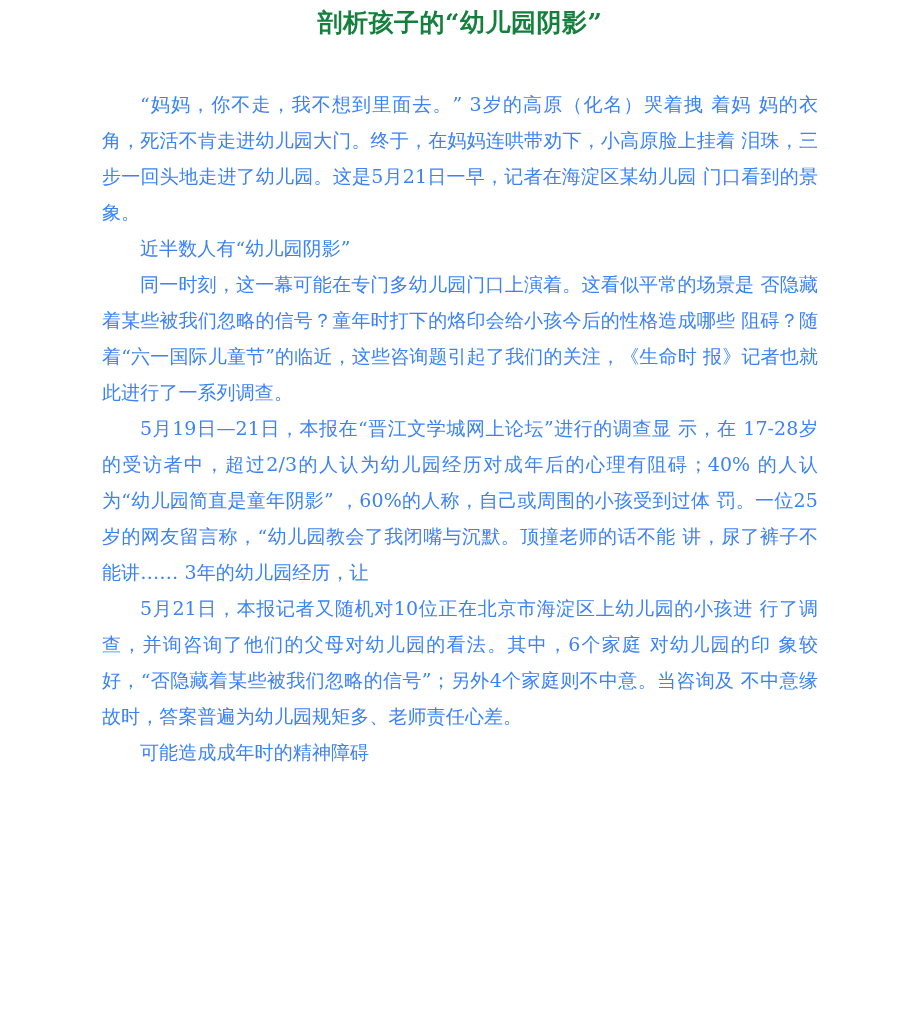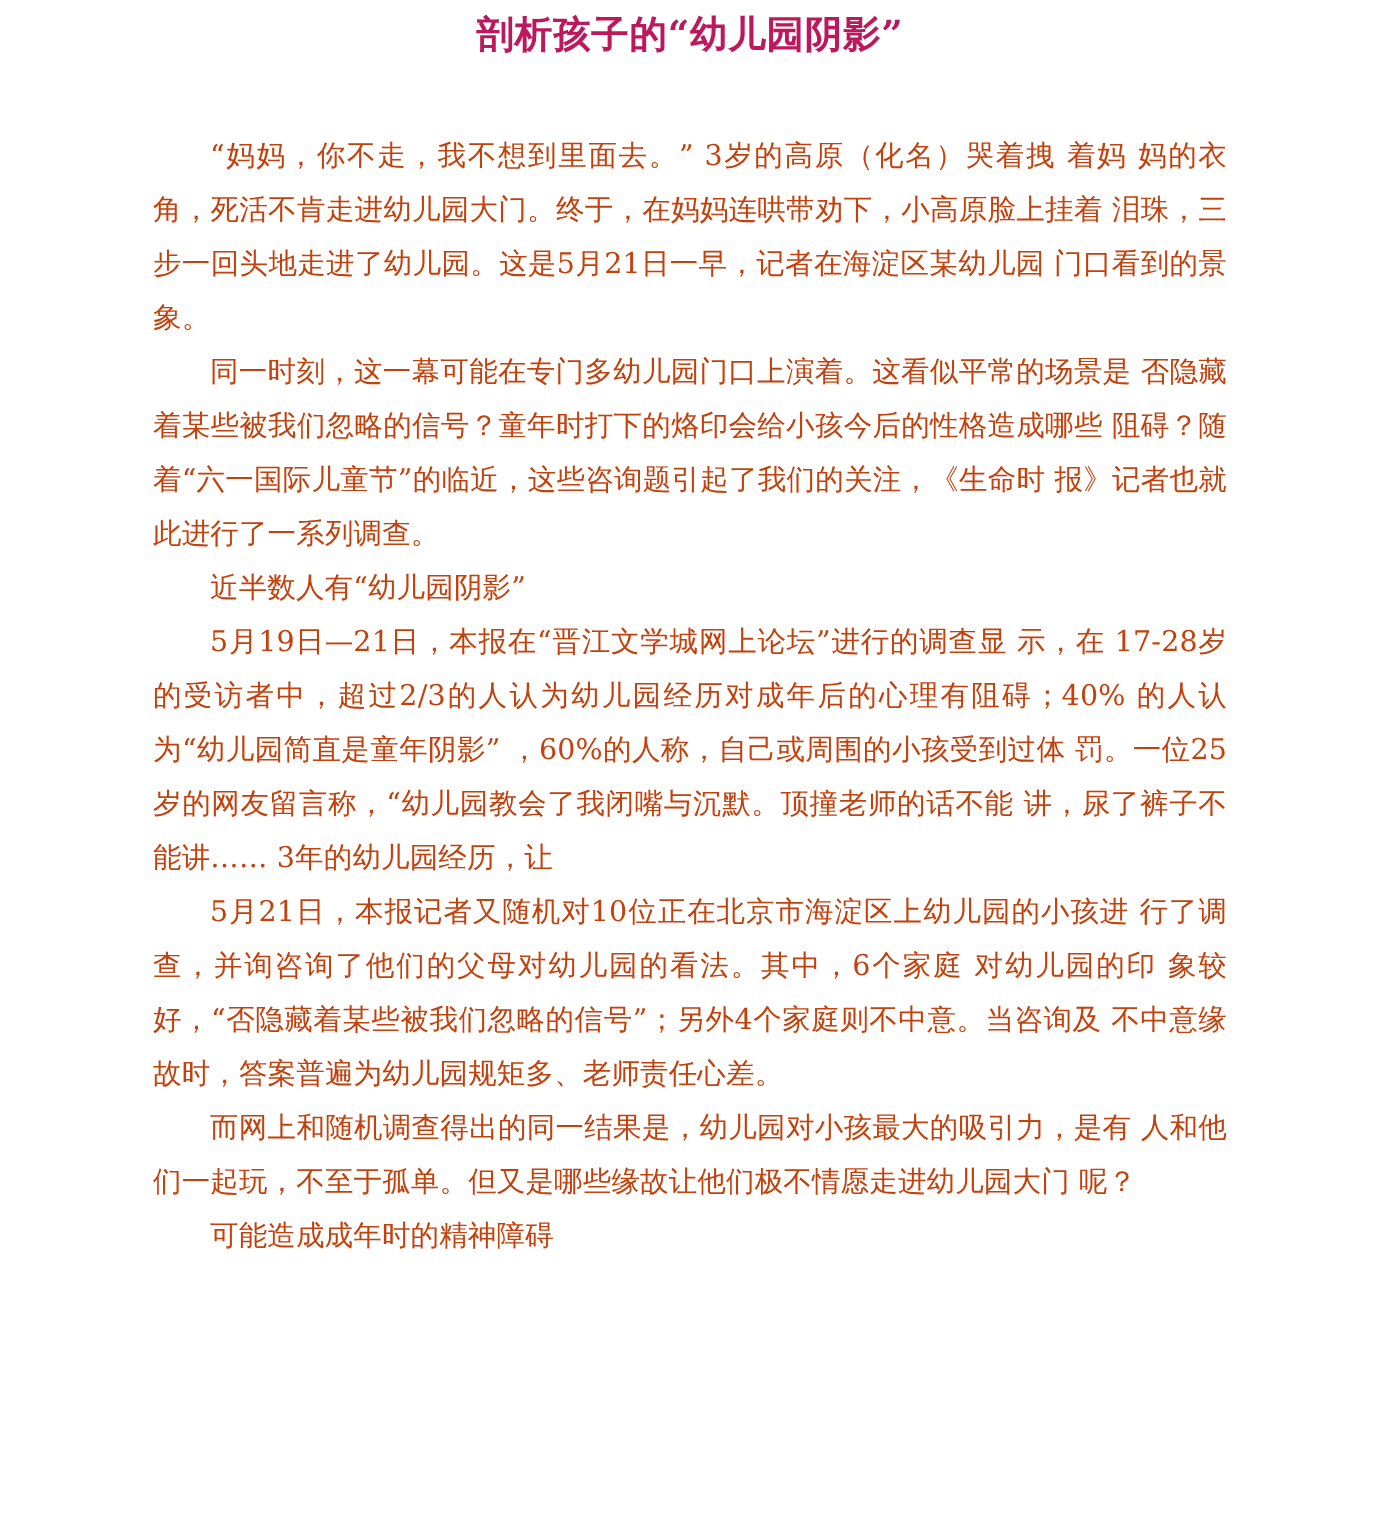--- a/index.html
+++ b/index.html
@@ -21,35 +21,35 @@
     box-sizing: border-box;
   }
   .doc-title {
     text-align: center;
     font-size: 25px;
     font-weight: 700;
     line-height: 34px;
     letter-spacing: 0.5px;
     margin: 6px 0 0 0;
     padding: 0 100px;
-    color: #be185d;
+    color: #15803d;
   }
   .body-block {
     margin: 0 auto;
     width: 716px;
     padding-top: 46px;
   }
   p.para {
     margin: 0;
     font-size: 19px;
     line-height: 36px;
     text-align: justify;
     text-justify: inter-ideograph;
     text-indent: 2em;
-    color: #c2410c;
+    color: #3b82f6;
     letter-spacing: 0.1px;
   }
   p.para.no-indent {
     text-indent: 0;
   }
   p.para.heading-line {
     text-indent: 2em;
   }
   p.para + p.para {
     margin-top: 0;
@@ -59,27 +59,26 @@
 <body>
 
 <div class="page">
 
   <h1 class="doc-title">剖析孩子的“幼儿园阴影”</h1>
 
   <div class="body-block">
 
     <p class="para">“妈妈，你不走，我不想到里面去。” 3岁的高原（化名）哭着拽 着妈 妈的衣角，死活不肯走进幼儿园大门。终于，在妈妈连哄带劝下，小高原脸上挂着 泪珠，三步一回头地走进了幼儿园。这是5月21日一早，记者在海淀区某幼儿园 门口看到的景象。</p>
 
+    <p class="para heading-line">近半数人有“幼儿园阴影”</p>
+
     <p class="para">同一时刻，这一幕可能在专门多幼儿园门口上演着。这看似平常的场景是 否隐藏着某些被我们忽略的信号？童年时打下的烙印会给小孩今后的性格造成哪些 阻碍？随着“六一国际儿童节”的临近，这些咨询题引起了我们的关注，《生命时 报》记者也就此进行了一系列调查。</p>
-
-    <p class="para heading-line">近半数人有“幼儿园阴影”</p>
 
     <p class="para">5月19日—21日，本报在“晋江文学城网上论坛”进行的调查显 示，在 17-28岁的受访者中，超过2/3的人认为幼儿园经历对成年后的心理有阻碍；40% 的人认为“幼儿园简直是童年阴影” ，60%的人称，自己或周围的小孩受到过体 罚。一位25岁的网友留言称，“幼儿园教会了我闭嘴与沉默。顶撞老师的话不能 讲，尿了裤子不能讲…… 3年的幼儿园经历，让</p>
 
 
     <p class="para">5月21日，本报记者又随机对10位正在北京市海淀区上幼儿园的小孩进 行了调查，并询咨询了他们的父母对幼儿园的看法。其中，6个家庭 对幼儿园的印 象较好，“否隐藏着某些被我们忽略的信号”；另外4个家庭则不中意。当咨询及 不中意缘故时，答案普遍为幼儿园规矩多、老师责任心差。</p>
 
-    <p class="para">而网上和随机调查得出的同一结果是，幼儿园对小孩最大的吸引力，是有 人和他们一起玩，不至于孤单。但又是哪些缘故让他们极不情愿走进幼儿园大门 呢？</p>
 
     <p class="para heading-line">可能造成成年时的精神障碍</p>
 
   </div>
 </div>
 
 </body></html>

